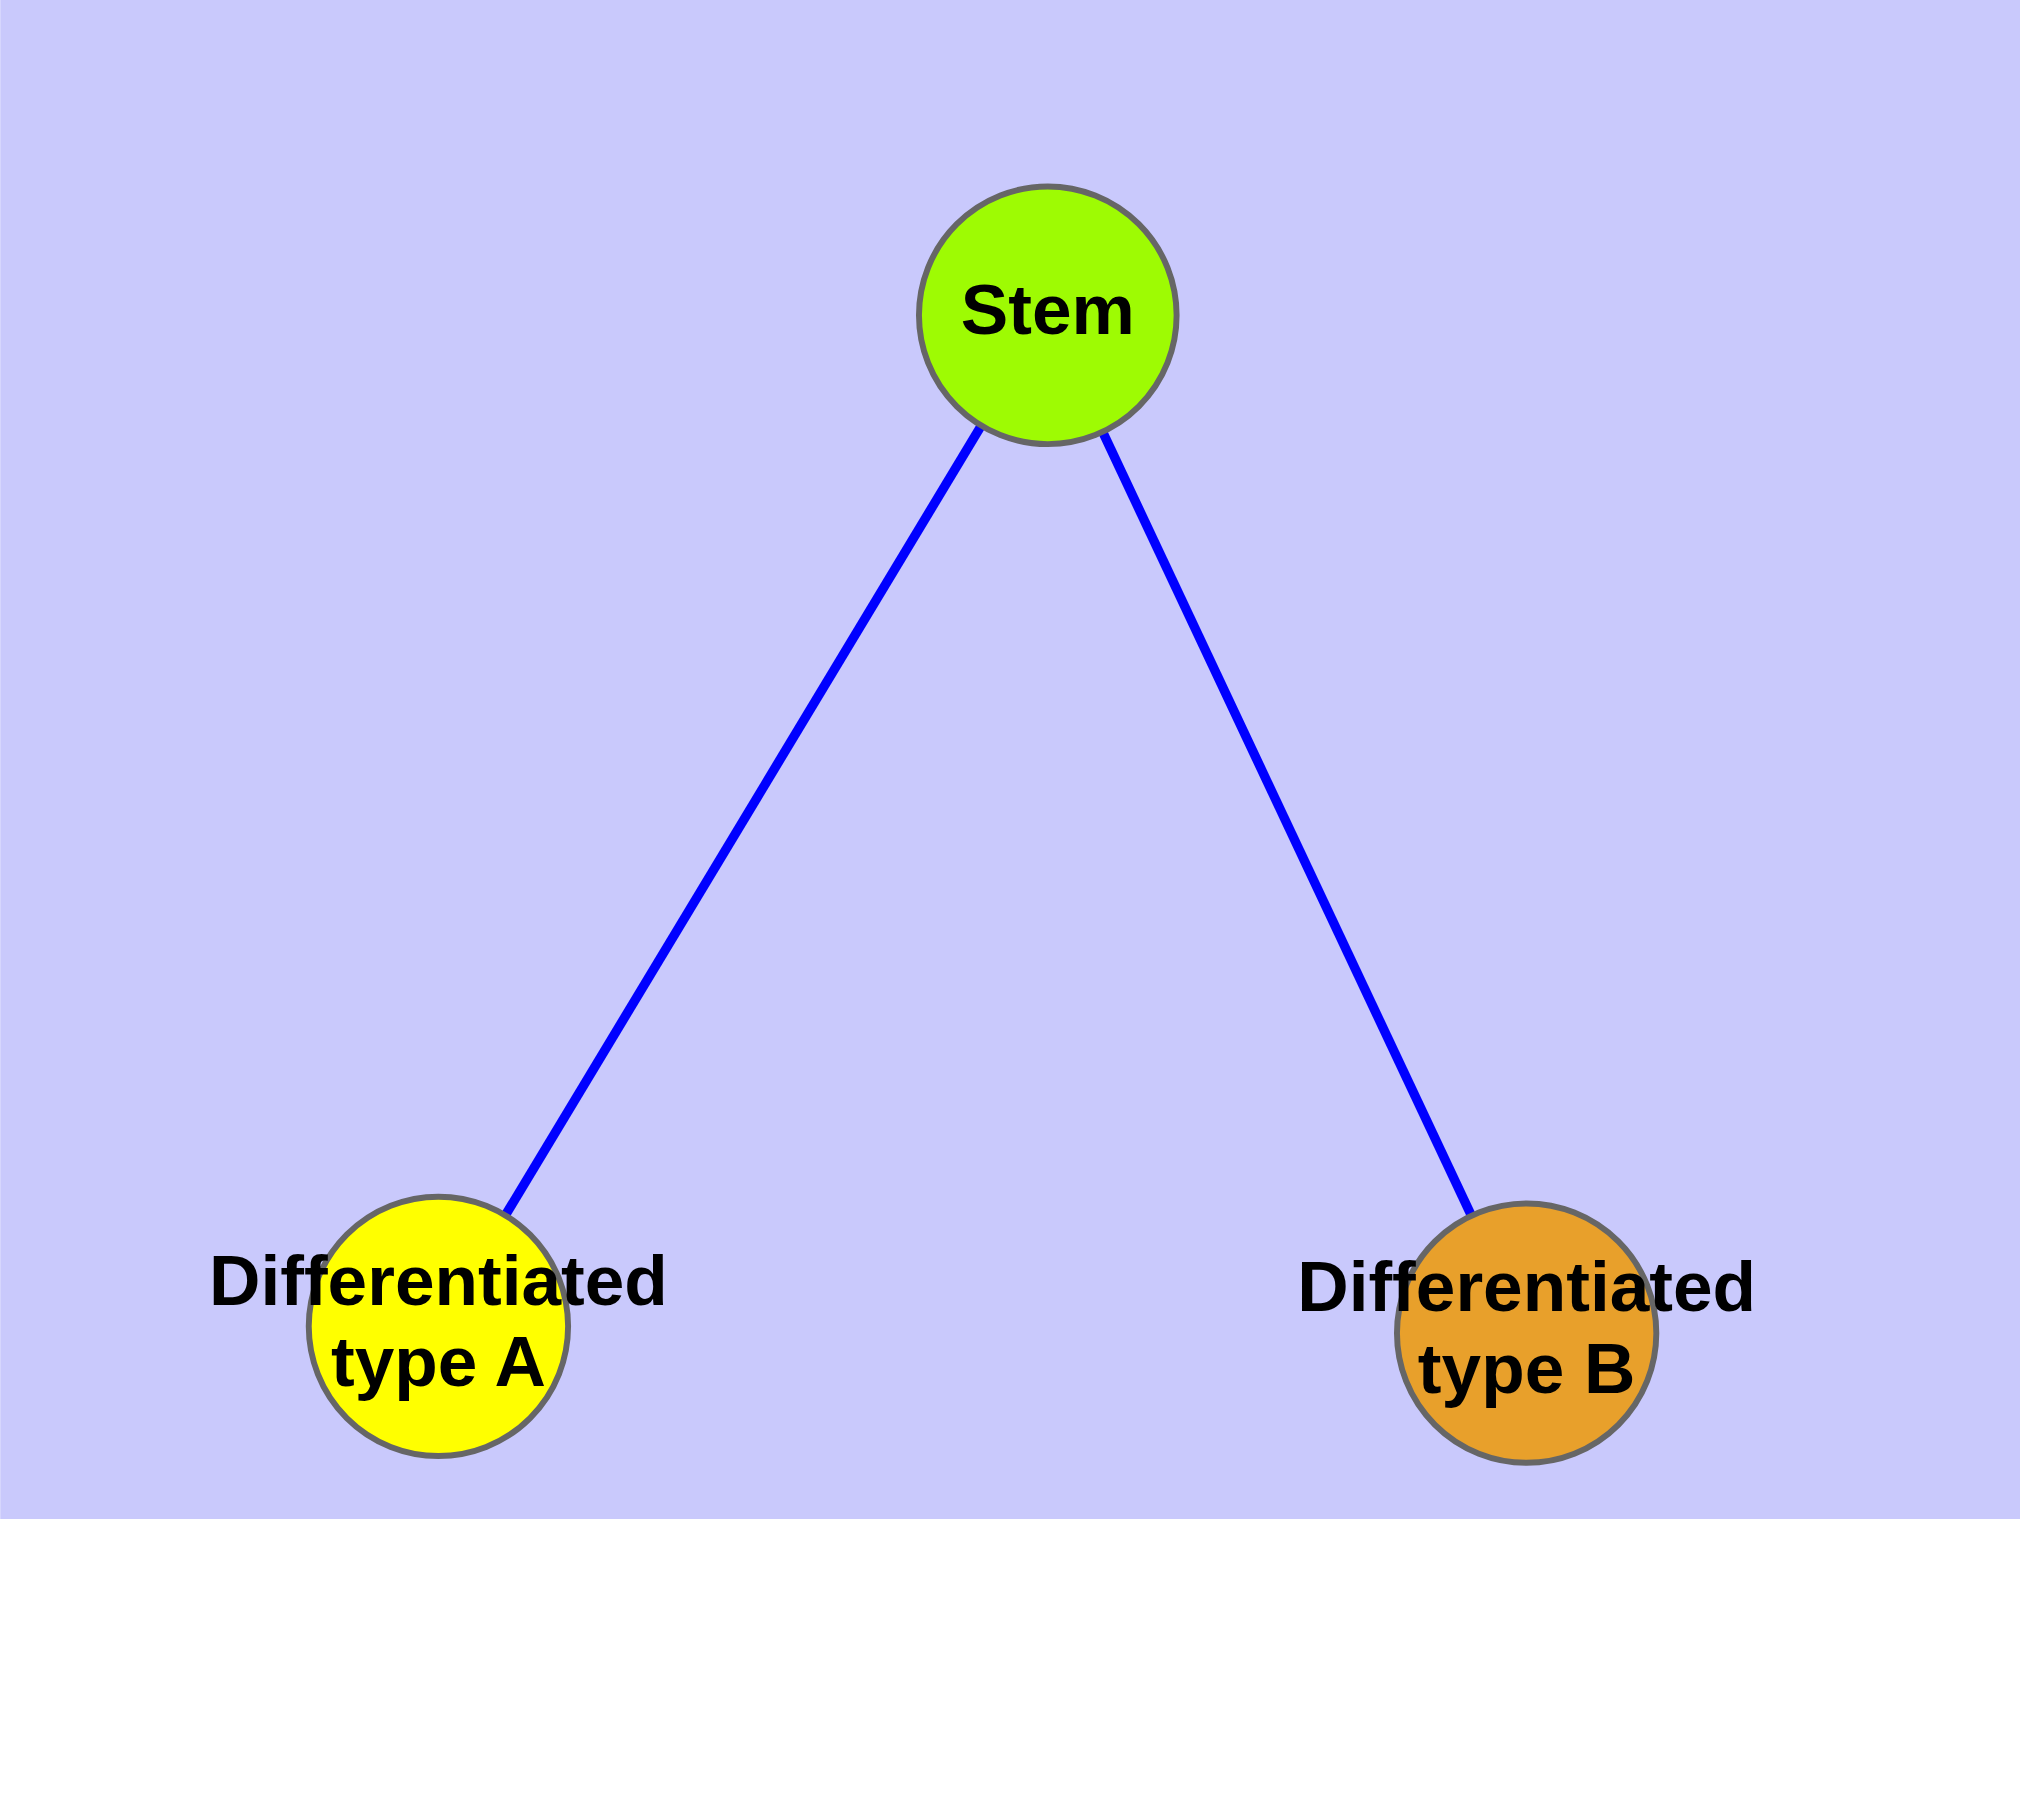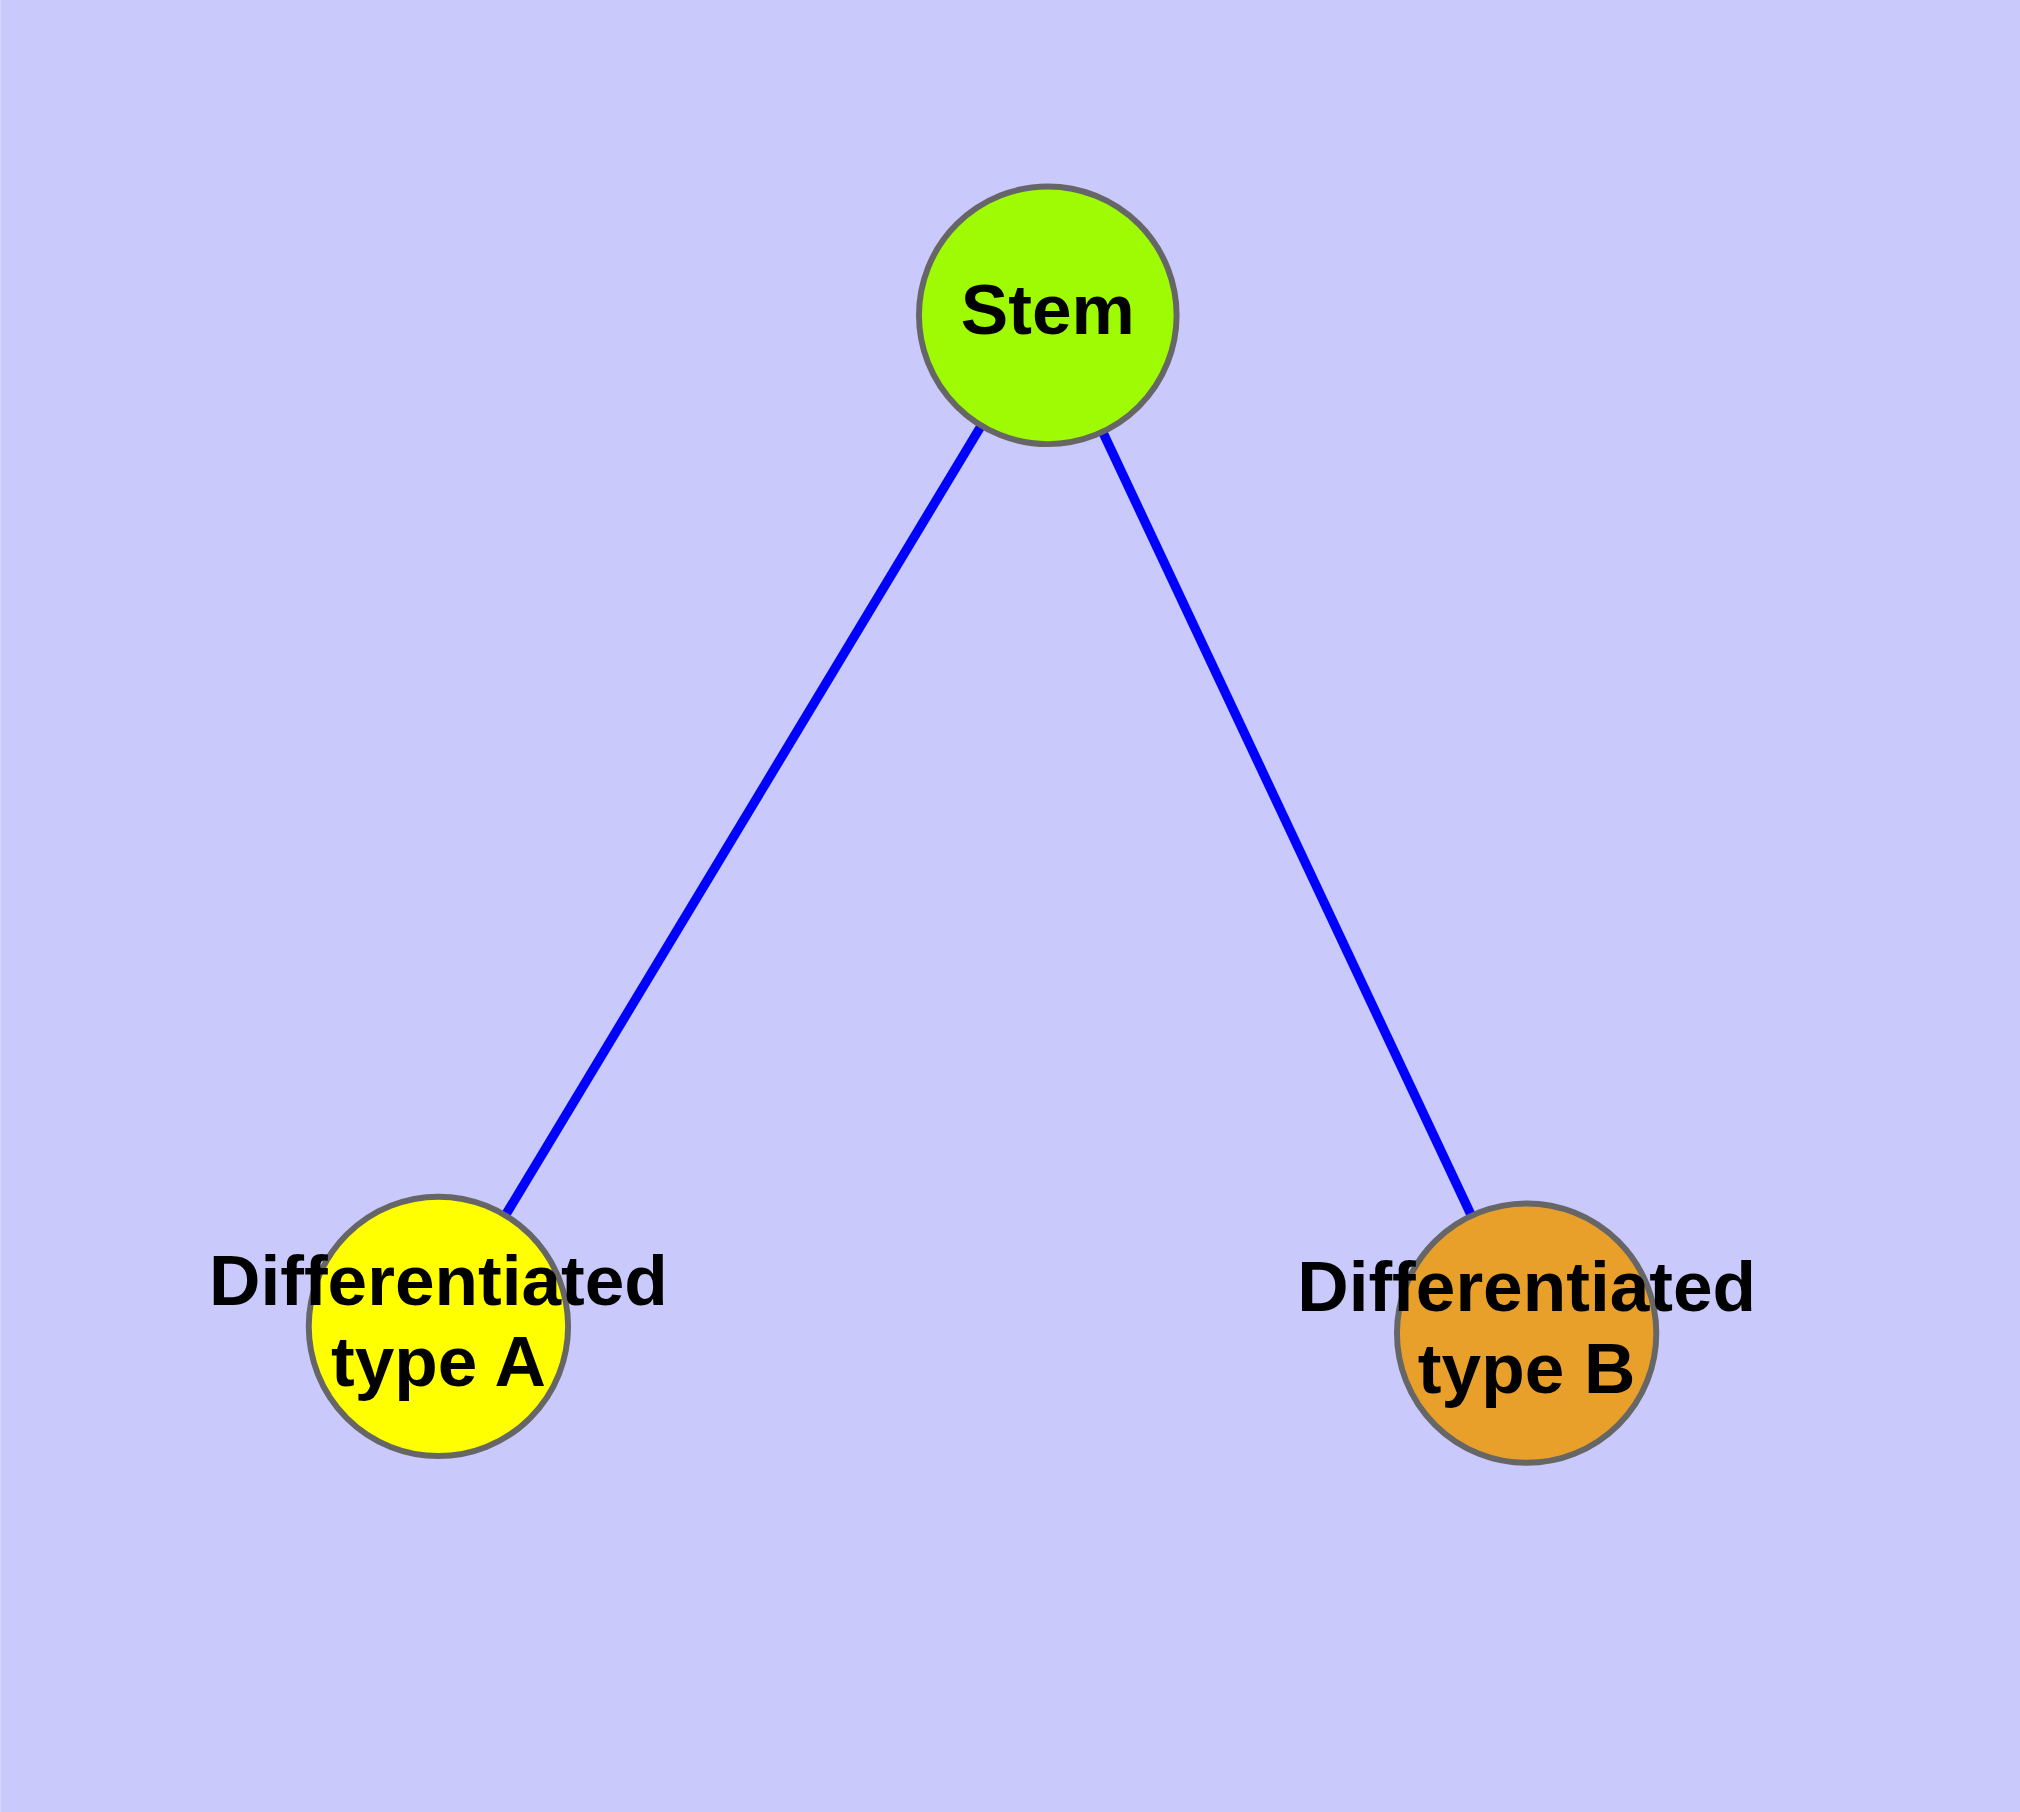--- a/index.html
+++ b/index.html
@@ -27,21 +27,21 @@
     font-weight: bold;
     fill: #000000;
     text-anchor: middle;
     dominant-baseline: middle;
     paint-order: normal;
   }
 </style>
 </head>
 <body>
 
-<div id="canvas" style="width: 2021px; height: 1812px;">
+<div id="canvas" style="width: 2021px; height: 1519px;">
   <svg id="graph-svg" viewBox="0 0 2384 2138" xmlns="http://www.w3.org/2000/svg" style="width: 2021px; height: 1812px;">
     <rect id="bg-rect" x="0" y="0" width="2384" height="2138" fill="#C9C9FC"></rect>
     <g id="edge-layer">
         <line x1="1158.5724031485775" y1="500.4716593098011" x2="594.9437808304319" y2="1435.671862961467" stroke="#0000FF" stroke-width="11" stroke-linecap="butt"></line>
         <line x1="1299.8532271045083" y1="507.73048805754763" x2="1736.721084714795" y2="1436.3646420220687" stroke="#0000FF" stroke-width="11" stroke-linecap="butt"></line>
       </g>
     <g id="node-layer">
         <circle cx="1236" cy="372" r="152" fill="#9EFB03" stroke="#666666" stroke-width="7"></circle>
         <circle cx="517" cy="1565" r="153" fill="#FFFF00" stroke="#666666" stroke-width="7"></circle>
         <circle cx="1801" cy="1573" r="153" fill="#E8A02B" stroke="#666666" stroke-width="7"></circle>

